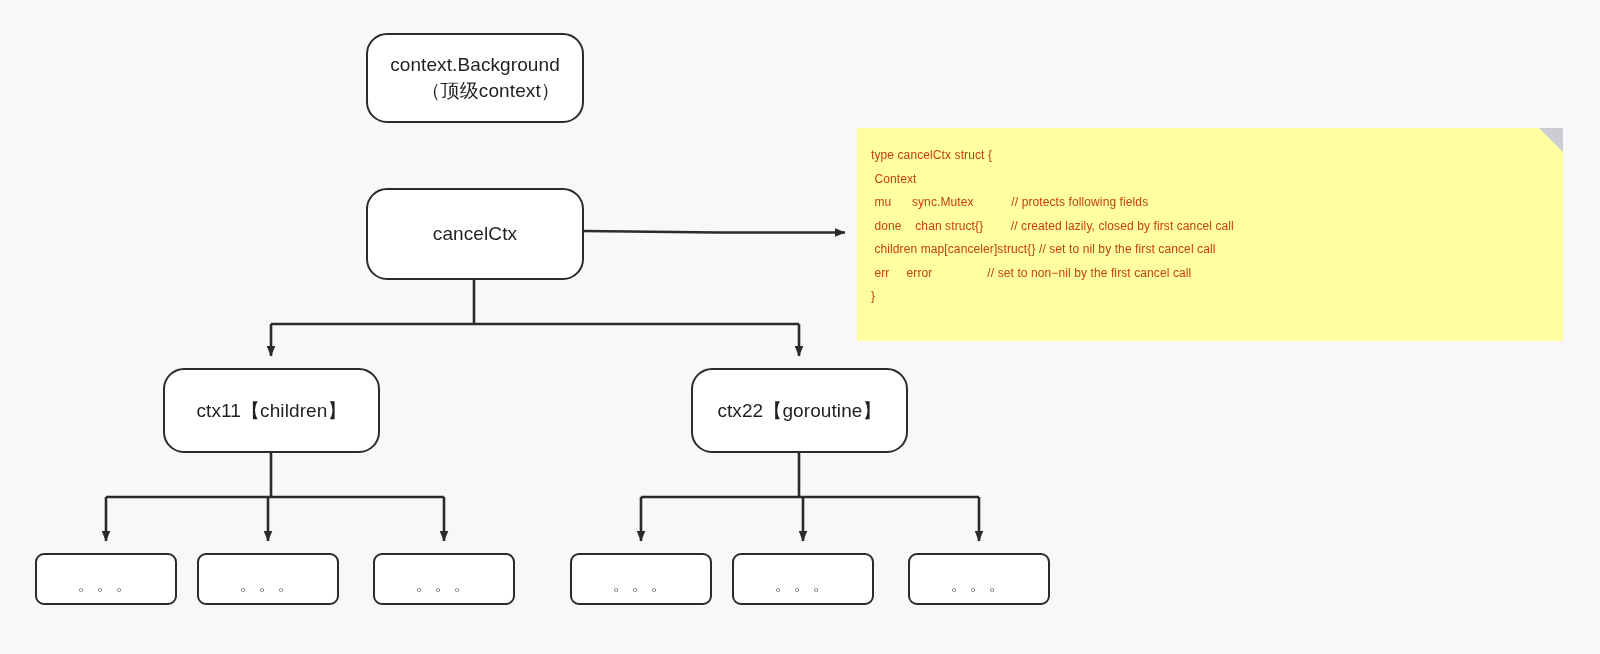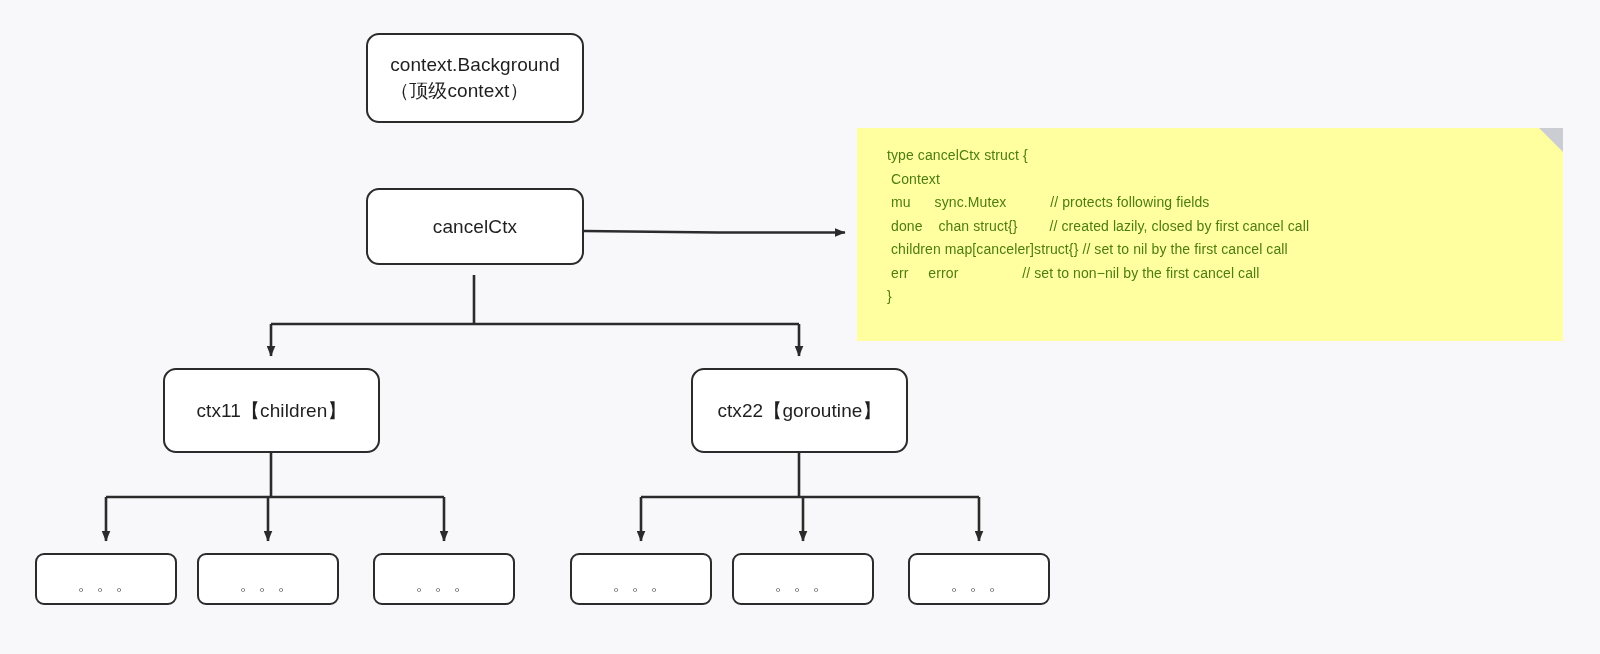--- a/index.html
+++ b/index.html
@@ -27,35 +27,35 @@
     top: 0;
     width: 1600px;
     height: 654px;
   }
   
   .node {
     position: absolute;
     box-sizing: border-box;
     background: #ffffff;
     border: 2.5px solid #2b2b2b;
-    border-radius: 13px;
+    border-radius: 21px;
     display: flex;
     align-items: center;
     justify-content: center;
-    text-align: left;
+    text-align: right;
     color: #1f1f1f;
     line-height: 1.35;
   }
   .node-label {
     white-space: pre-line;
     font-size: 19px;
     letter-spacing: 0.1px;
   }
   .node.root       { left: 366px; top: 33px;  width: 218px; height: 90px; }
-  .node.cancelctx  { left: 366px; top: 188px; width: 218px; height: 77px; }
+  .node.cancelctx  { left: 366px; top: 188px; width: 218px; height: 92px; }
   .node.ctx11      { left: 163px; top: 368px; width: 217px; height: 85px; }
   .node.ctx22      { left: 691px; top: 368px; width: 217px; height: 85px; }
 
   .leaf {
     position: absolute;
     box-sizing: border-box;
     background: #ffffff;
     border: 2.5px solid #2b2b2b;
     border-radius: 9px;
     width: 142px;
@@ -94,27 +94,27 @@
     position: absolute;
     right: 0;
     top: 0;
     width: 24px;
     height: 24px;
     background: #cccdd2;
     clip-path: polygon(0 0, 100% 0, 100% 100%);
   }
   .note-code {
     position: absolute;
-    left: 30px;
+    left: 14px;
     top: 16px;
     margin: 0;
     font-family: "Liberation Sans", "DejaVu Sans", sans-serif;
-    font-size: 14px;
+    font-size: 12px;
     line-height: 23.5px;
-    color: #4d7c0f;
+    color: #c2410c;
     white-space: pre;
     letter-spacing: 0.1px;
   }
 </style>
 </head>
 <body>
 
 <div id="canvas">
 
   <svg class="diagram-svg" viewBox="0 0 1600 654">

